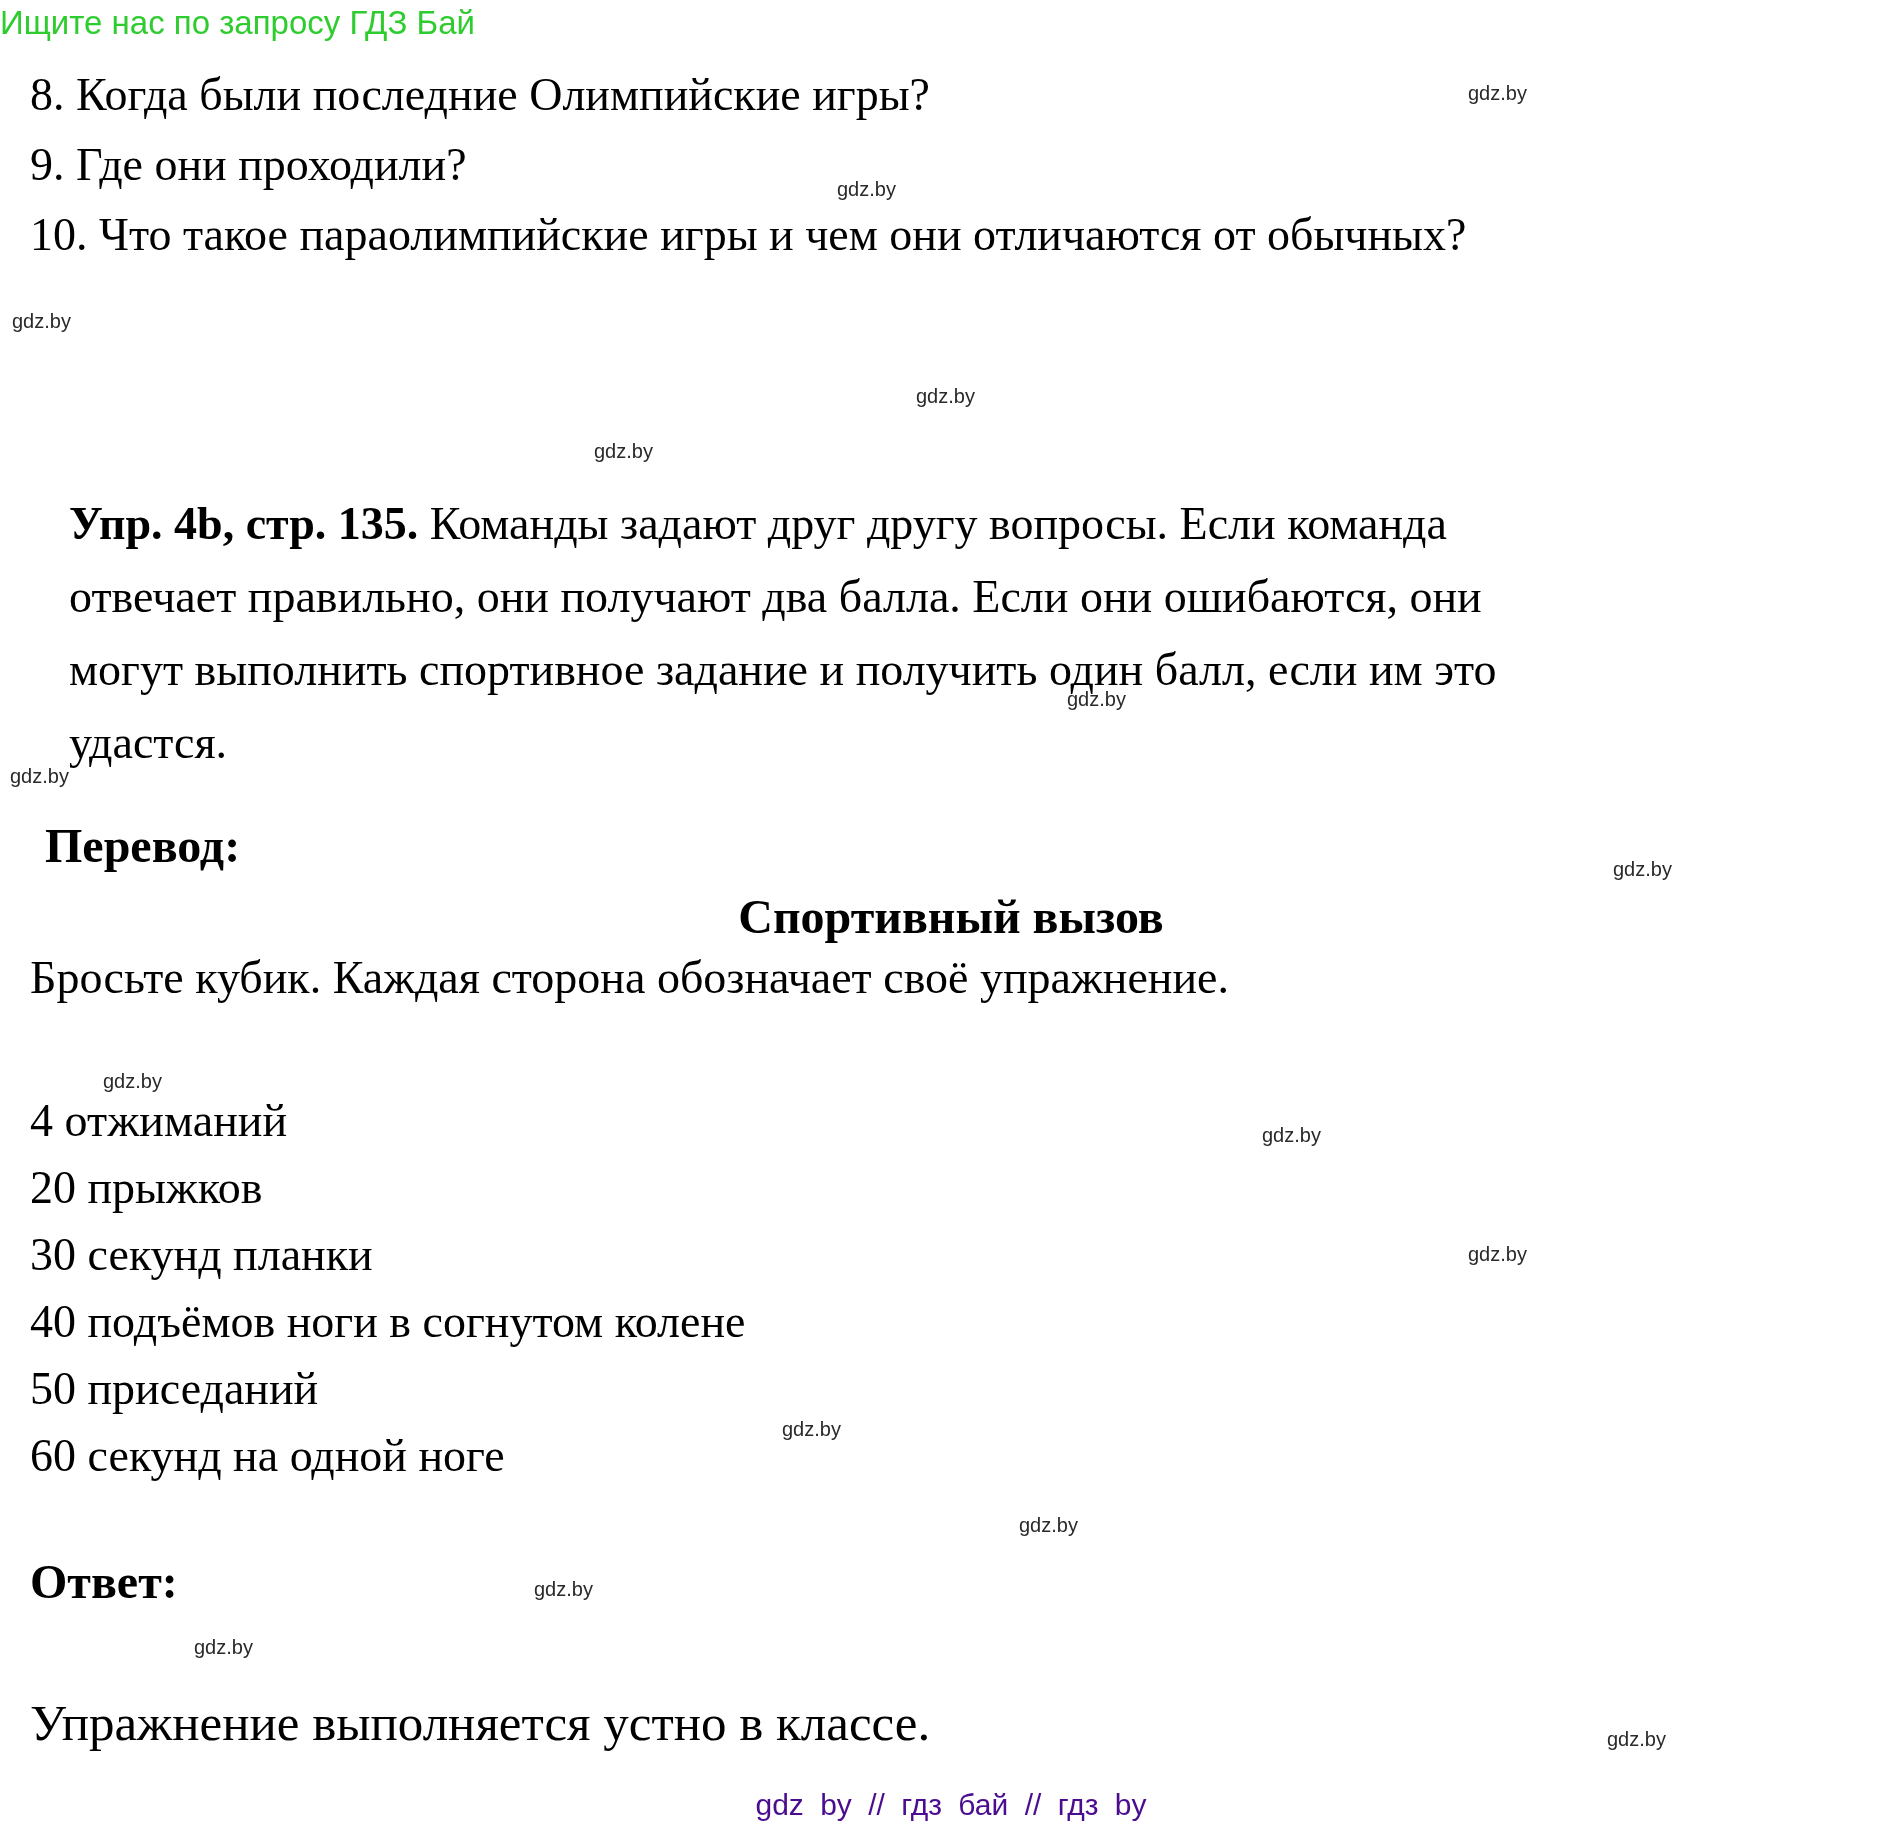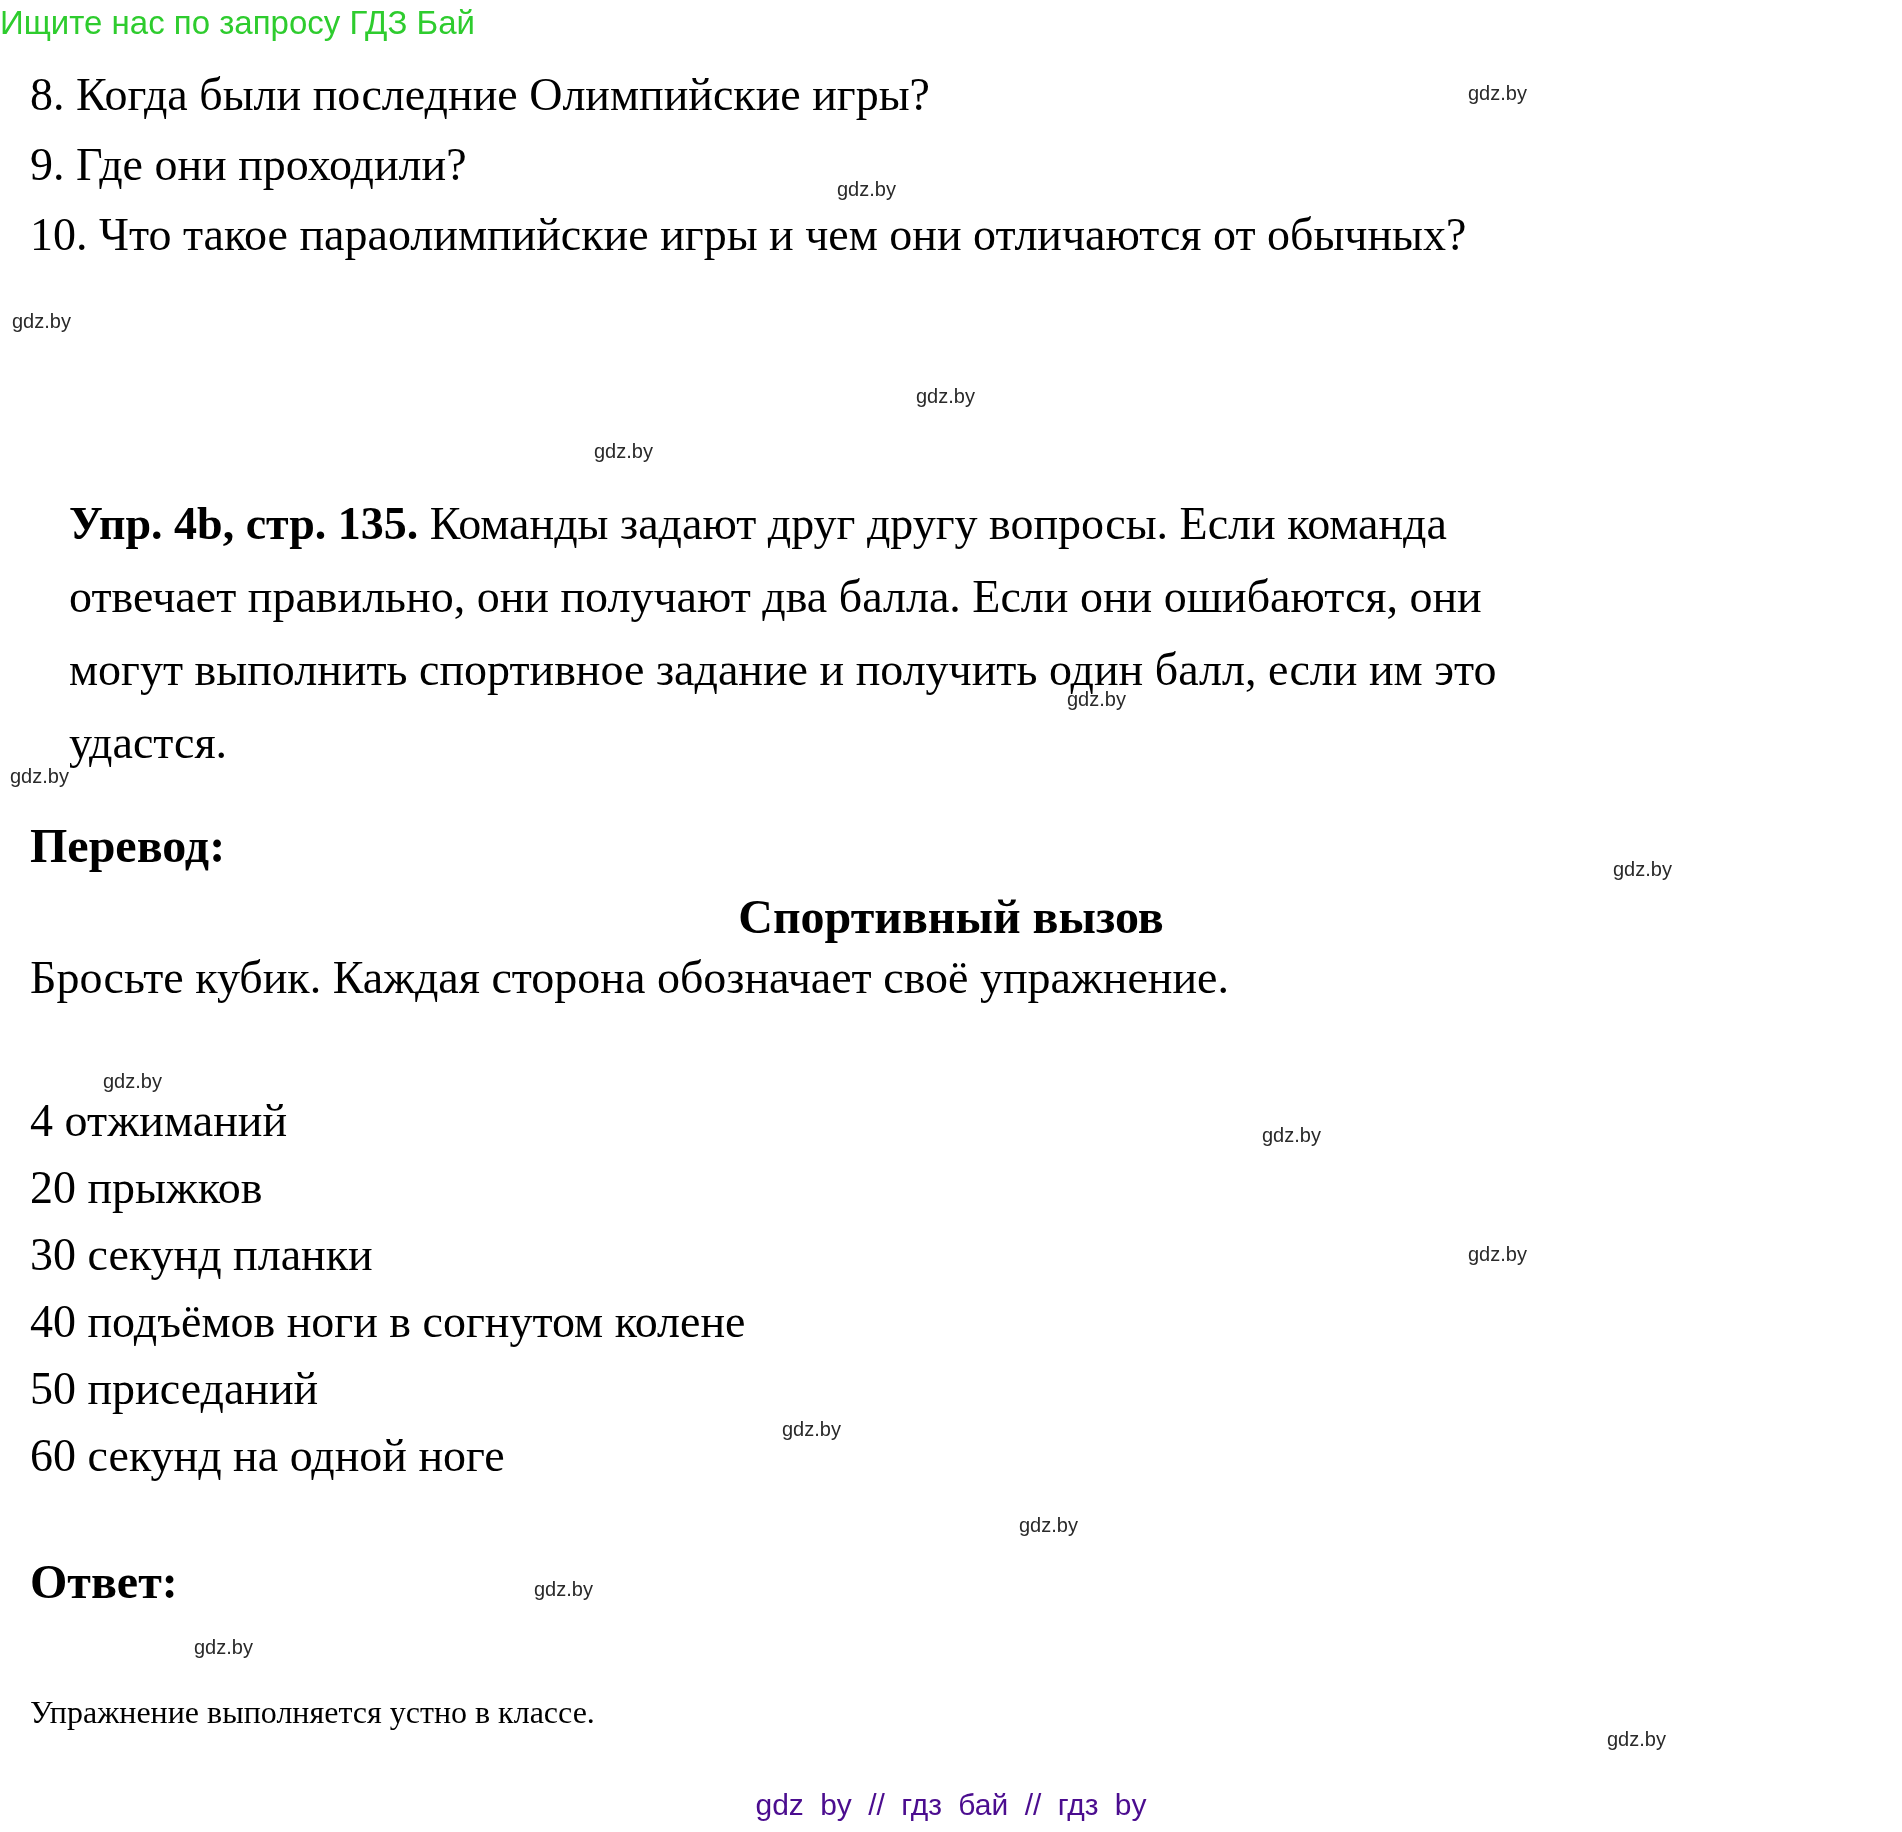--- a/index.html
+++ b/index.html
@@ -25,31 +25,31 @@
     white-space:nowrap;
   }
   .questions{top:60px;left:30px;}
   .para{top:487px;left:30px;line-height:73px;margin-left:39px;}
   .b{font-weight:bold;}
   .heading{
     font-size:48px;
     font-weight:bold;
     white-space:nowrap;
   }
-  .perevod{top:818px;left:30px;}
+  .perevod{top:818px;left:45px;}
   .challenge-title{
     top:889px;left:0;width:100%;
     text-align:center;
     font-size:48px;font-weight:bold;
     white-space:nowrap;
   }
   .intro{top:951px;left:30px;font-size:46px;white-space:nowrap;}
   .list{top:1087px;left:30px;line-height:67px;}
   .answer-heading{top:1554px;left:30px;}
-  .answer-text{top:1694px;left:30px;font-size:32px;white-space:nowrap;}
+  .answer-text{top:1694px;left:30px;font-size:51px;white-space:nowrap;}
   .wm{
     position:absolute;
     font-family:"Liberation Sans", sans-serif;
     font-size:20px;
     color:#2a2a2a;
     white-space:nowrap;
   }
   .footer{
     top:1788px;left:0;width:100%;
     text-align:center;

